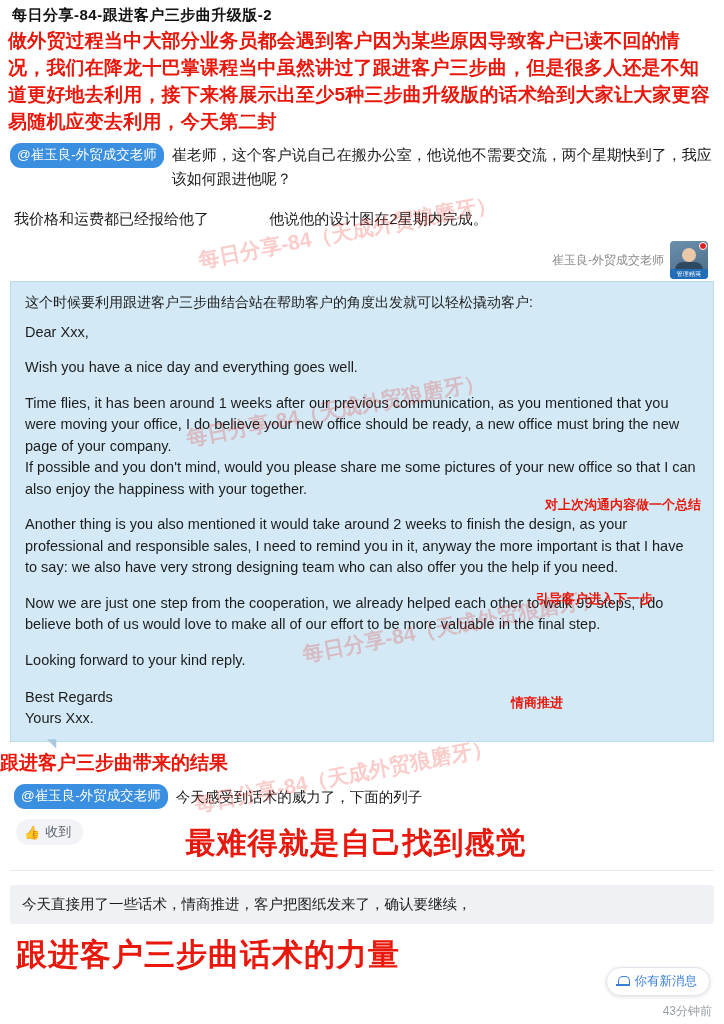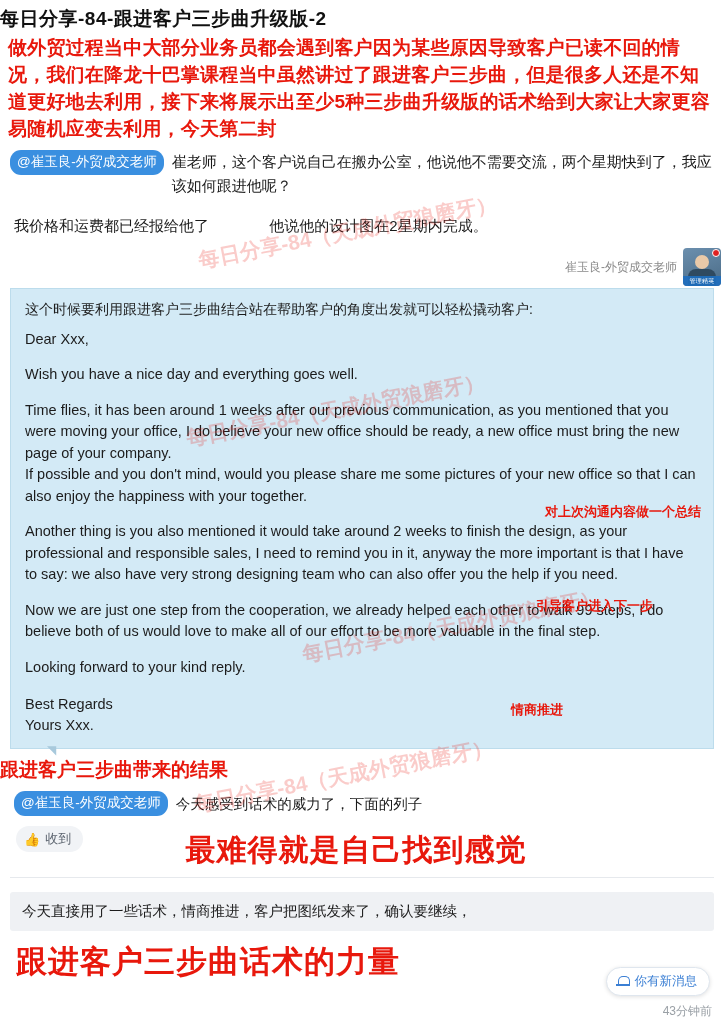--- a/index.html
+++ b/index.html
@@ -11,24 +11,24 @@
     overflow: hidden;
   }
   .page {
     position: relative;
     width: 724px; height: 1024px;
     background: #ffffff;
   }
 
   
   .title {
-    font-size: 19px;
+    font-size: 15px;
     font-weight: bold;
     color: #111111;
-    padding: 6px 8px 2px 0;
+    padding: 6px 8px 2px 12px;
     letter-spacing: 0.5px;
   }
 
   
   .intro {
     color: #e8180c;
     font-size: 19px;
     font-weight: bold;
     line-height: 27px;
     padding: 0 6px 4px 8px;
@@ -67,21 +67,21 @@
     padding: 10px 10px 10px 14px;
     line-height: 24px;
   }
   .plain-line .gap { display: inline-block; width: 52px; }
 
   
   .sender-row {
     display: flex;
     justify-content: flex-end;
     align-items: center;
-    padding-right: 3px;
+    padding-right: 16px;
     margin-bottom: 2px;
   }
   .sender-name {
     font-size: 12px;
     color: #8a8a8a;
     margin-right: 6px;
   }
   .avatar {
     position: relative;
     width: 38px; height: 38px;

